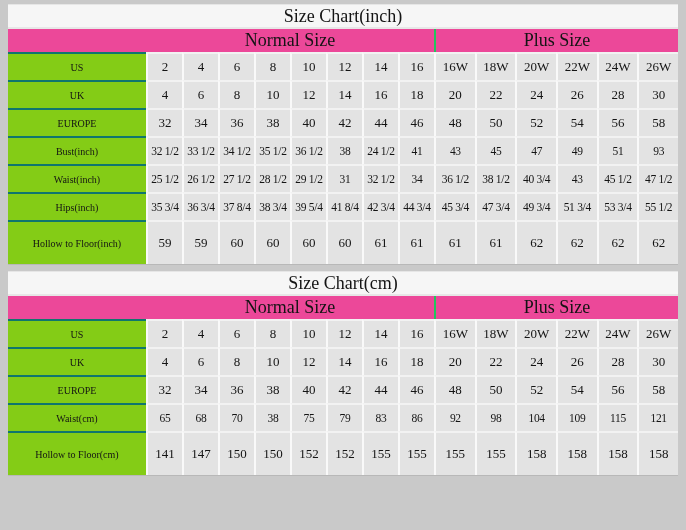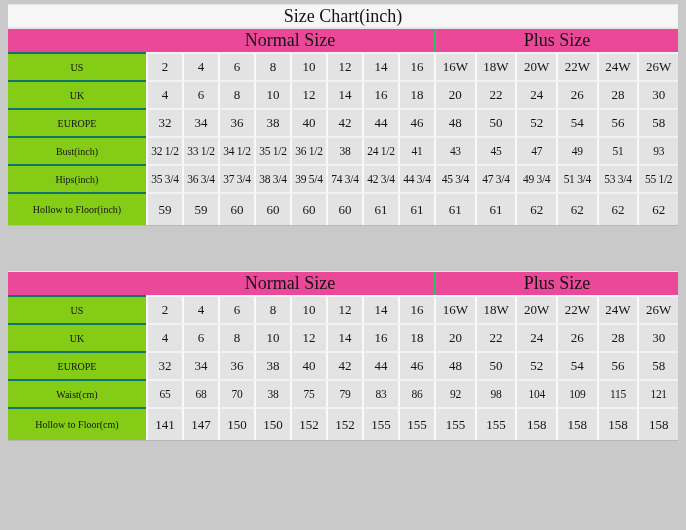--- a/index.html
+++ b/index.html
@@ -31,21 +31,21 @@
   .size-table td {
     padding: 0;
     text-align: center;
     vertical-align: middle;
     overflow: hidden;
     white-space: nowrap;
   }
   tr.title-row { height: 24px; }
   tr.group-row { height: 23px; }
   tr.data-row  { height: 28px; }
-  tr.data-row:last-child { height: 33px; }
+  tr.data-row:last-child { height: 44px; }
 
   .title-cell {
     font-size: 18px;
     background: #f6f6f6;
     border-bottom: 2px solid #e7e7e7;
   }
   .group-cell {
     font-size: 18px;
     background: #ec4899;
   }
@@ -146,27 +146,44 @@
         <td class="cell">24 1/2</td>
         <td class="cell">41</td>
         <td class="cell">43</td>
         <td class="cell">45</td>
         <td class="cell">47</td>
         <td class="cell">49</td>
         <td class="cell">51</td>
         <td class="cell">93</td>
       </tr>
       <tr class="data-row small">
+        <td class="label-cell">Waist(inch)</td>
+        <td class="cell">25 1/2</td>
+        <td class="cell">26 1/2</td>
+        <td class="cell">27 1/2</td>
+        <td class="cell">28 1/2</td>
+        <td class="cell">29 1/2</td>
+        <td class="cell">31</td>
+        <td class="cell">32 1/2</td>
+        <td class="cell">34</td>
+        <td class="cell">36 1/2</td>
+        <td class="cell">38 1/2</td>
+        <td class="cell">40 3/4</td>
+        <td class="cell">43</td>
+        <td class="cell">45 1/2</td>
+        <td class="cell">47 1/2</td>
+      </tr>
+      <tr class="data-row small">
         <td class="label-cell">Hips(inch)</td>
         <td class="cell">35 3/4</td>
         <td class="cell">36 3/4</td>
-        <td class="cell">37 3/4</td>
+        <td class="cell">37 8/4</td>
         <td class="cell">38 3/4</td>
         <td class="cell">39 5/4</td>
-        <td class="cell">74 3/4</td>
+        <td class="cell">41 8/4</td>
         <td class="cell">42 3/4</td>
         <td class="cell">44 3/4</td>
         <td class="cell">45 3/4</td>
         <td class="cell">47 3/4</td>
         <td class="cell">49 3/4</td>
         <td class="cell">51 3/4</td>
         <td class="cell">53 3/4</td>
         <td class="cell">55 1/2</td>
       </tr>
       <tr class="data-row">
@@ -189,20 +206,23 @@
     </tbody>
 </table>
 
 <table class="size-table t1">
   <colgroup>
     <col style="width:138px">
     <col span="8" style="width:36px">
     <col span="6">
   </colgroup>
   <tbody>
+    <tr class="title-row">
+      <td class="title-cell" colspan="15">Size Chart(cm)</td>
+    </tr>
     <tr class="group-row">
       <td class="group-cell"></td>
       <td class="group-cell" colspan="8">Normal Size</td>
       <td class="group-cell plus" colspan="6">Plus Size</td>
     </tr>
   <tr class="data-row">
         <td class="label-cell">US</td>
         <td class="cell">2</td>
         <td class="cell">4</td>
         <td class="cell">6</td>

